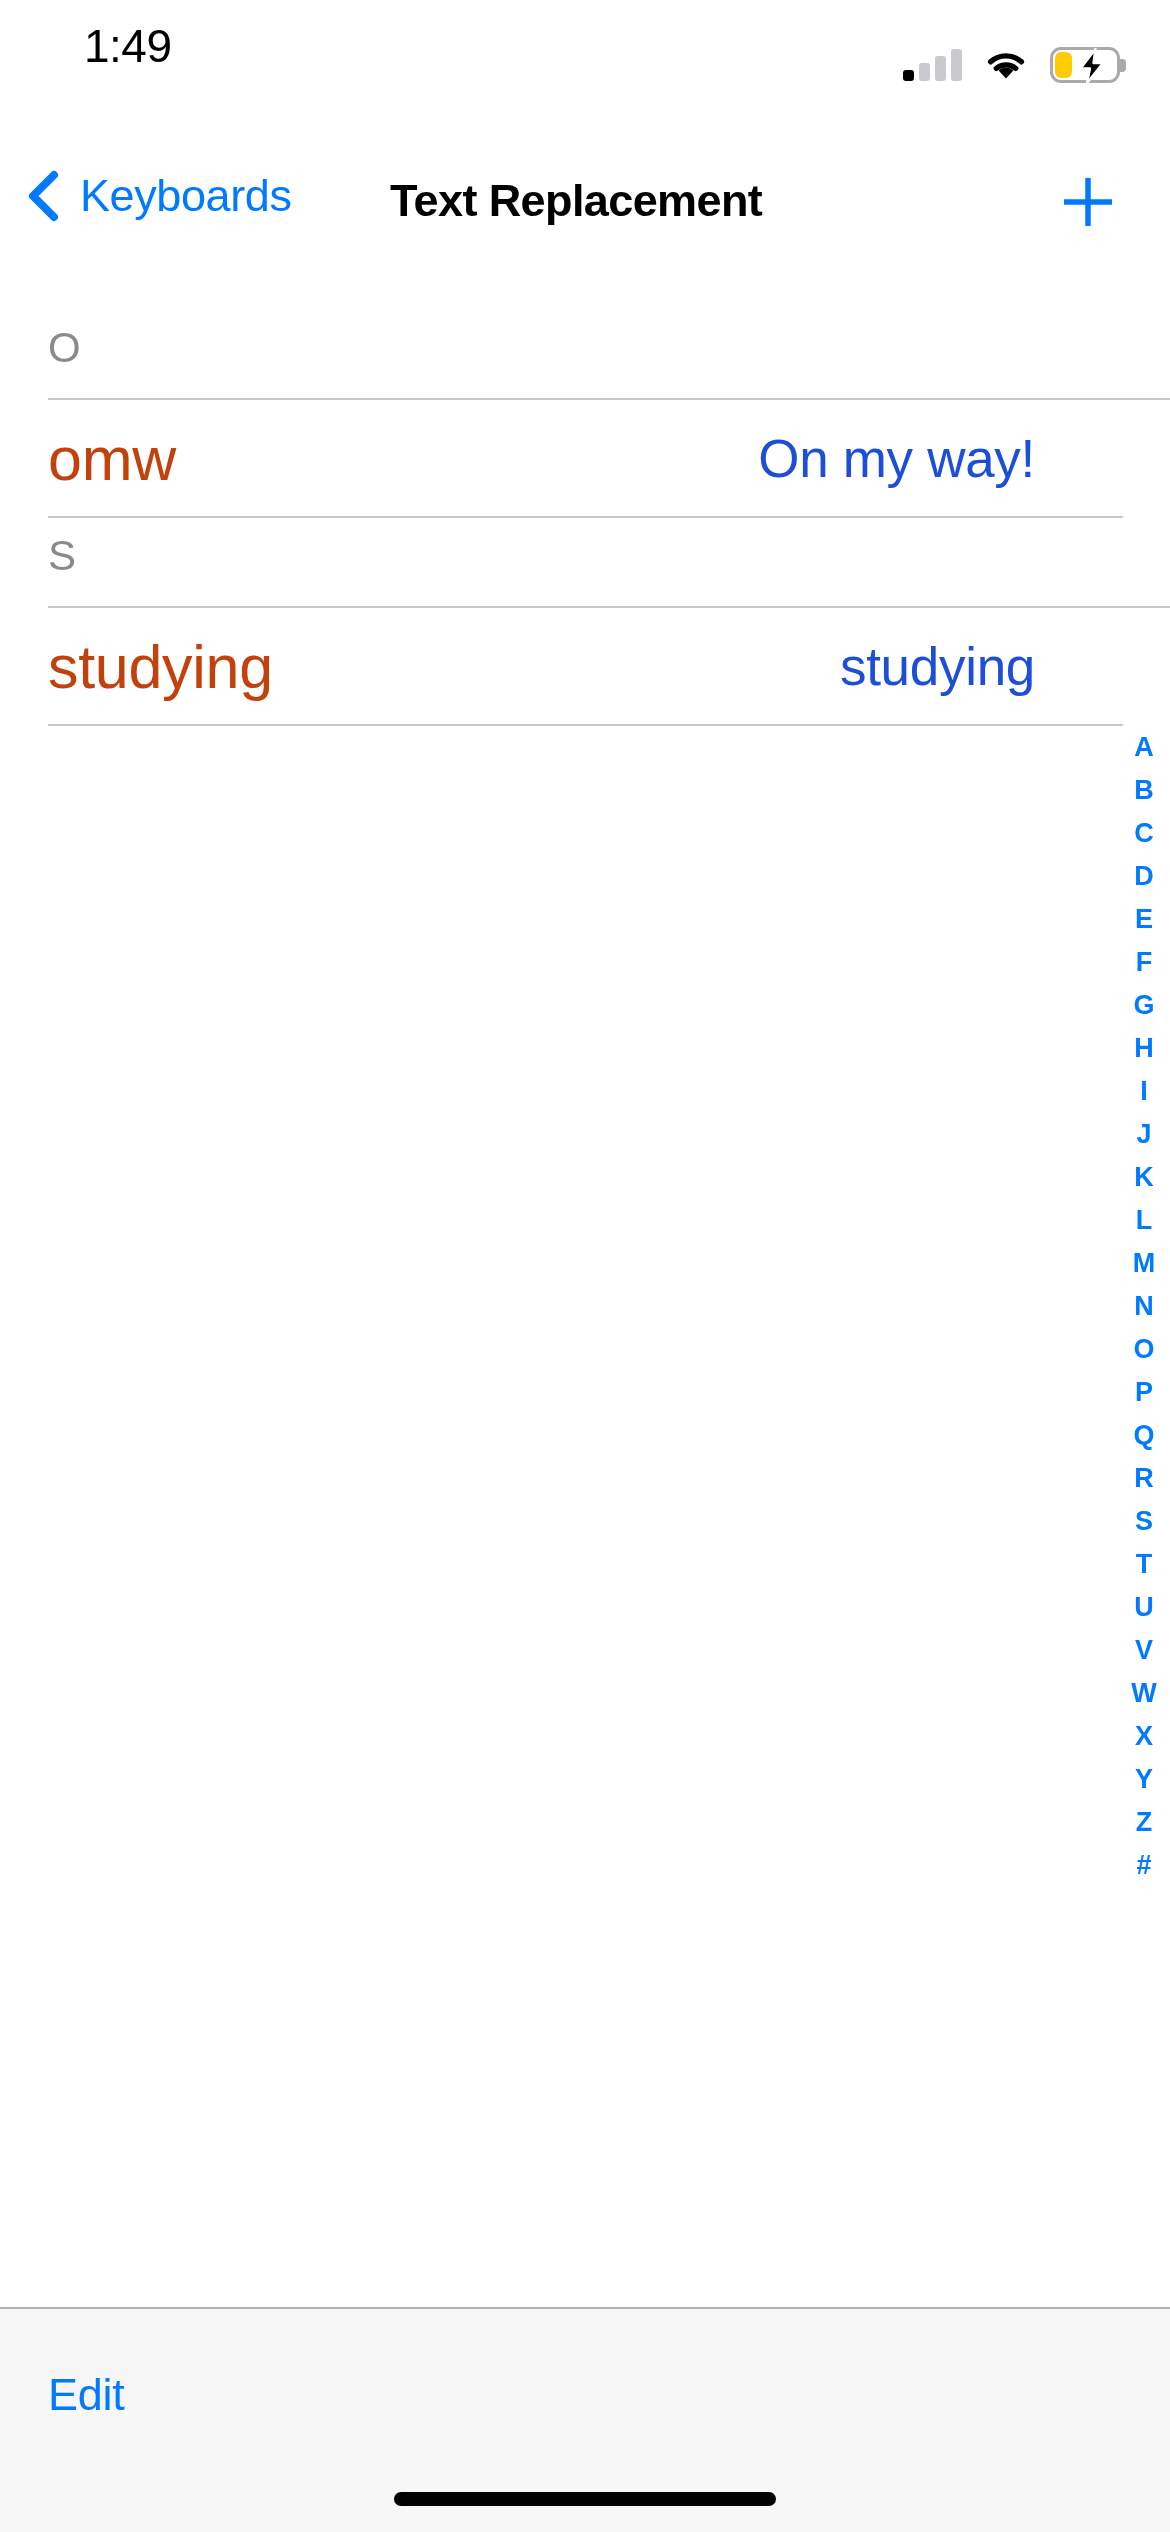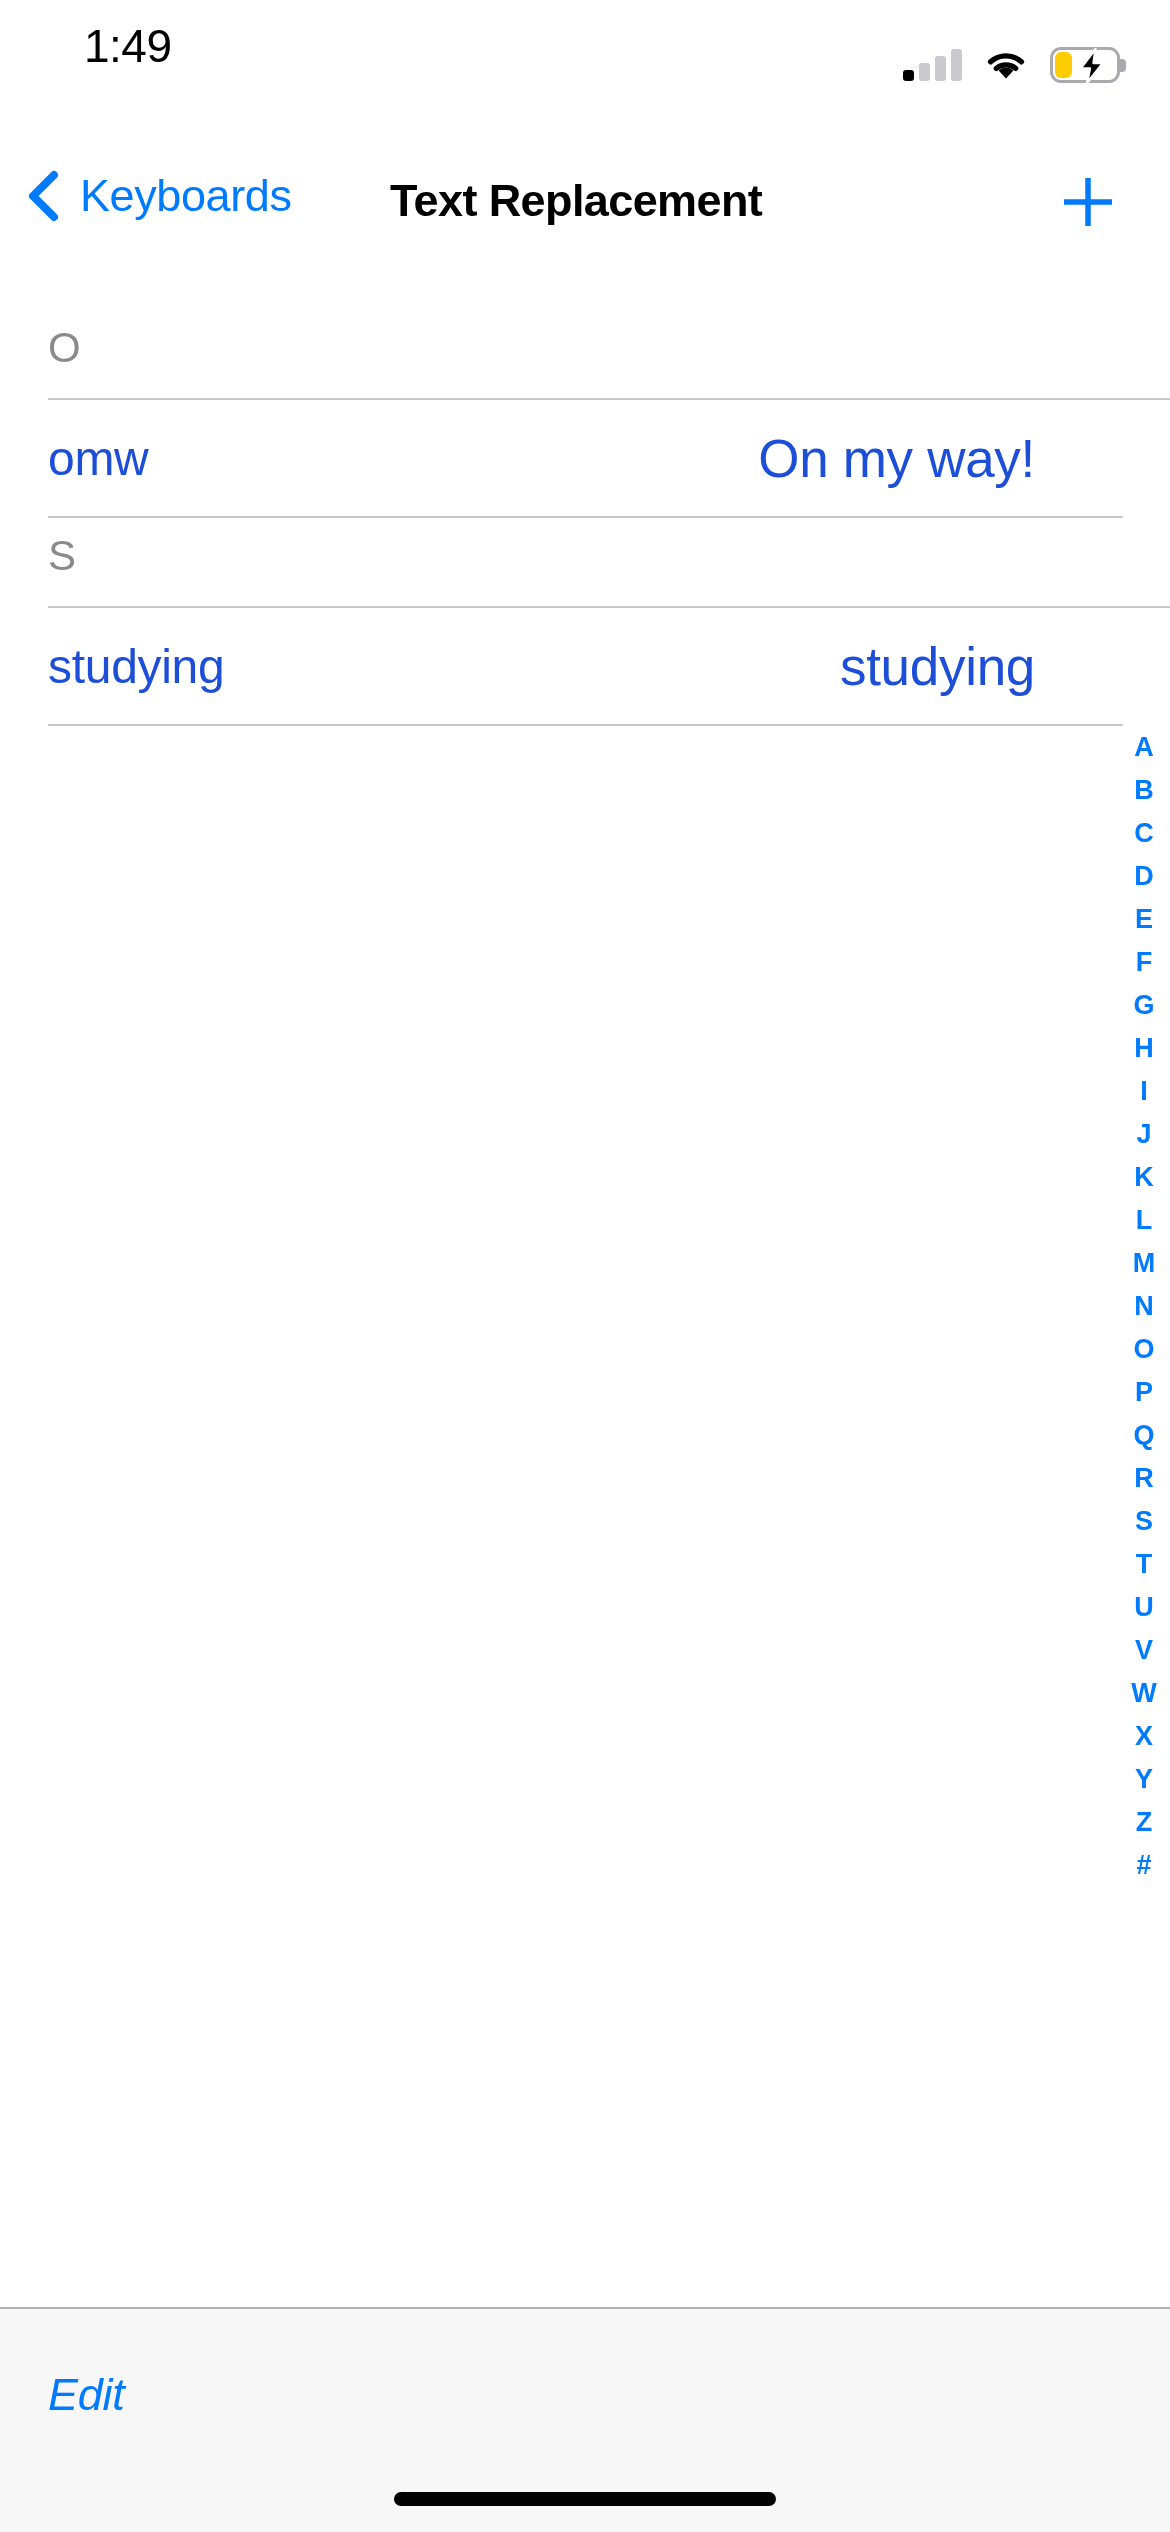--- a/index.html
+++ b/index.html
@@ -89,21 +89,21 @@
   }
   .full-rule {
     position:absolute; left:48px; bottom:0; right:0; height:2px;
     background:#C8C7CC;
   }
   .row {
     position:relative; height:118px;
   }
   .row .shortcut {
     position:absolute; left:48px; top:28px;
-    font-size:48px; color:#1d4ed8; line-height:62px; letter-spacing:-0.3px;
+    font-size:61px; color:#c2410c; line-height:62px; letter-spacing:-0.3px;
   }
   .row .phrase {
     position:absolute; right:135px; top:28px;
     font-size:53px; color:#1d4ed8; line-height:62px; letter-spacing:-0.3px;
     text-align:right;
   }
   .inset-rule {
     position:absolute; left:48px; right:47px; bottom:0; height:2px;
     background:#C8C7CC;
   }
@@ -119,21 +119,21 @@
     letter-spacing:0px;
   }
 
   
   #toolbar {
     position:absolute; left:0; bottom:0; width:1170px; height:225px;
     background:#F7F7F7; border-top:2px solid #B2B2B2;
   }
   #edit-button {
     position:absolute; left:48px; top:56px;
-    font-size:45px; color:#007AFF; line-height:60px; letter-spacing:-0.3px;font-style:italic;
+    font-size:45px; color:#007AFF; line-height:60px; letter-spacing:-0.3px;
   }
   #home-indicator {
     position:absolute; left:50%; transform:translateX(-50%);
     bottom:26px; width:382px; height:14px;
     background:#000; border-radius:7px;
   }
 </style>
 </head>
 <body>
 

